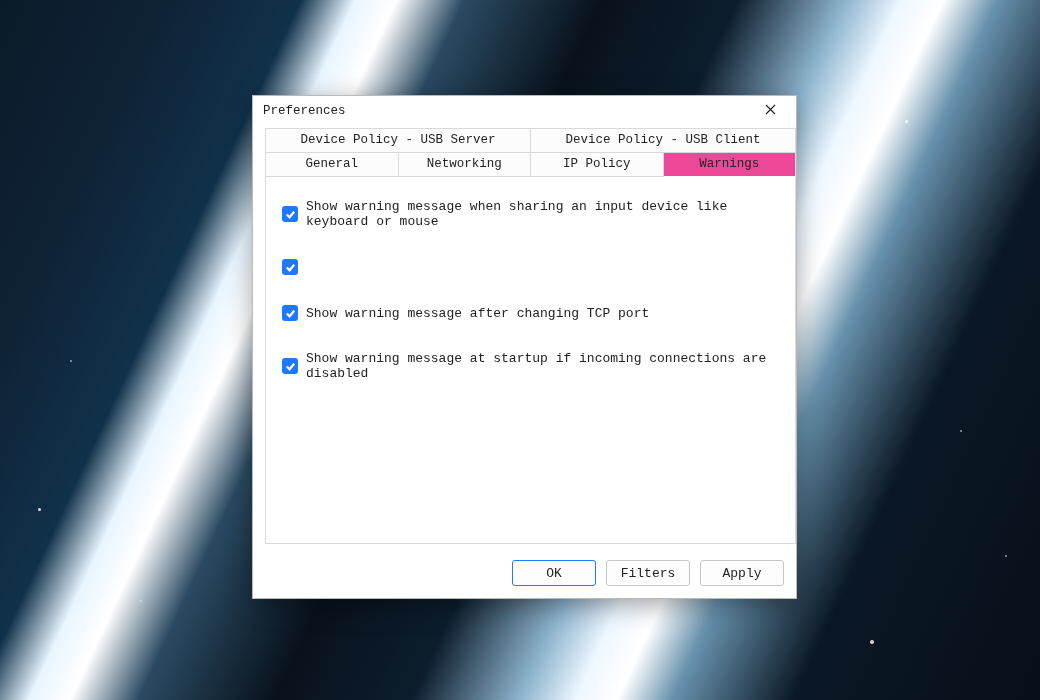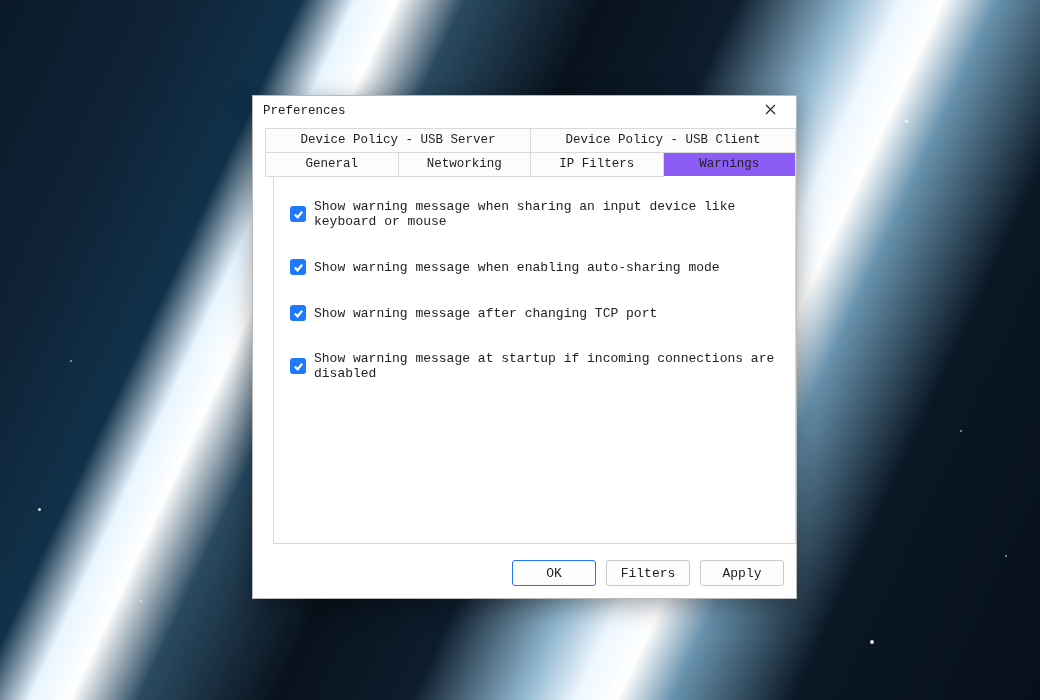--- a/index.html
+++ b/index.html
@@ -98,32 +98,31 @@
     padding: 4px 0 5px 0;
     background: #fcfcfc;
     border: 1px solid #d9d9d9;
     border-bottom: 1px solid #d9d9d9;
     box-sizing: border-box;
     color: #222;
   }
   .tab + .tab { border-left: none; }
   .tab-row + .tab-row .tab { border-top: none; }
   .tab.active {
-    background: #8b5cf6;
+    background: #ec4899;
     border-bottom: 1px solid #ffffff;
   }
 
   .tab-page {
     flex: 1;
     border: 1px solid #d9d9d9;
     border-top: none;
     background: #ffffff;
     padding: 22px 16px 16px 16px;
     box-sizing: border-box;
-    margin-left: 8px;
   }
 
   .opt-row {
     display: flex;
     align-items: center;
     margin-bottom: 30px;
     font-size: 13px;
     color: #222;
   }
   .opt-row .cb {
@@ -207,21 +206,21 @@
           </div>
         </div>
         <div class="tab-row">
           <div class="tab">
             <span>General</span>
           </div>
           <div class="tab">
             <span>Networking</span>
           </div>
           <div class="tab">
-            <span>IP Filters</span>
+            <span>IP Policy</span>
           </div>
           <div class="tab active">
             <span>Warnings</span>
           </div>
         </div>
       </div>
 
       <div class="tab-page">
 
         <div class="opt-row">
@@ -232,21 +231,20 @@
           </span>
           <span>Show warning message when sharing an input device like keyboard or mouse</span>
         </div>
 
         <div class="opt-row">
           <span class="cb">
             <svg viewBox="0 0 12 12">
                 <path d="M2 6 L5 9 L10 3"></path>
               </svg>
           </span>
-          <span>Show warning message when enabling auto-sharing mode</span>
         </div>
 
         <div class="opt-row">
           <span class="cb">
             <svg viewBox="0 0 12 12">
                 <path d="M2 6 L5 9 L10 3"></path>
               </svg>
           </span>
           <span>Show warning message after changing TCP port</span>
         </div>

